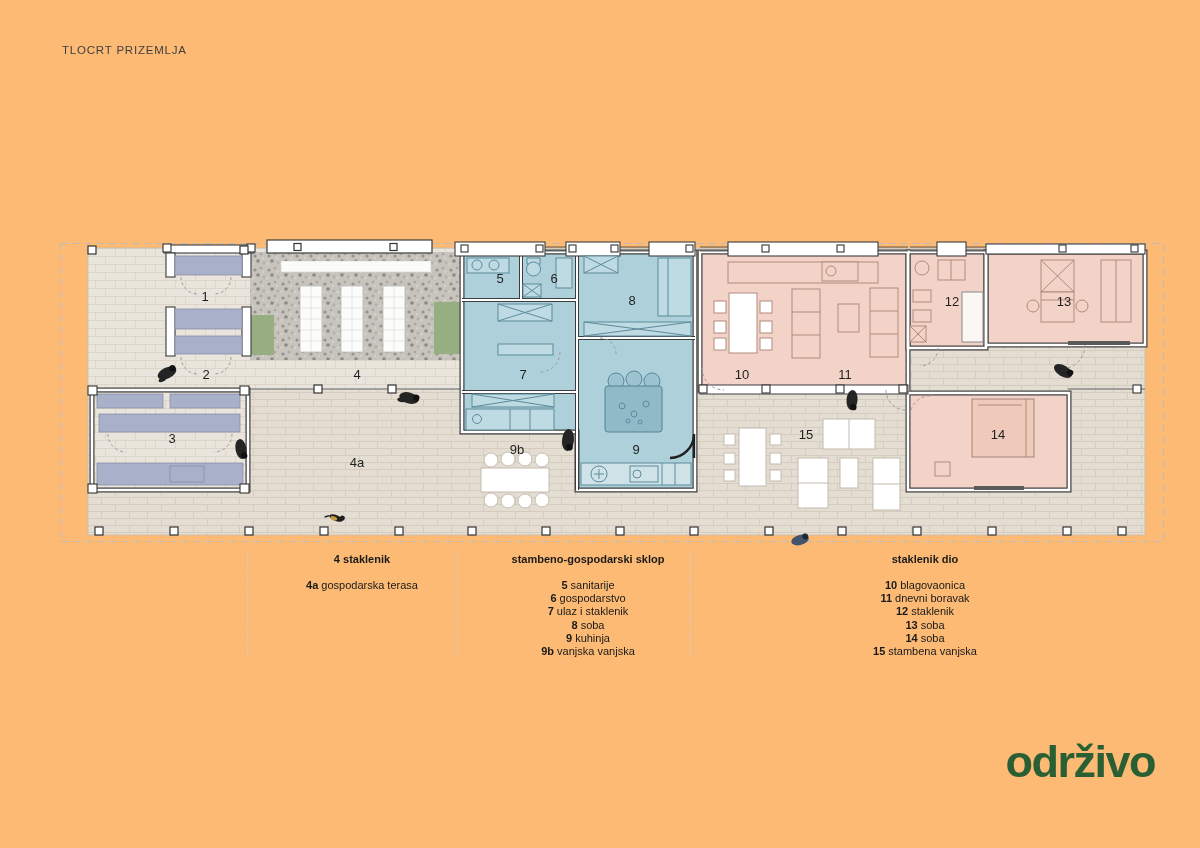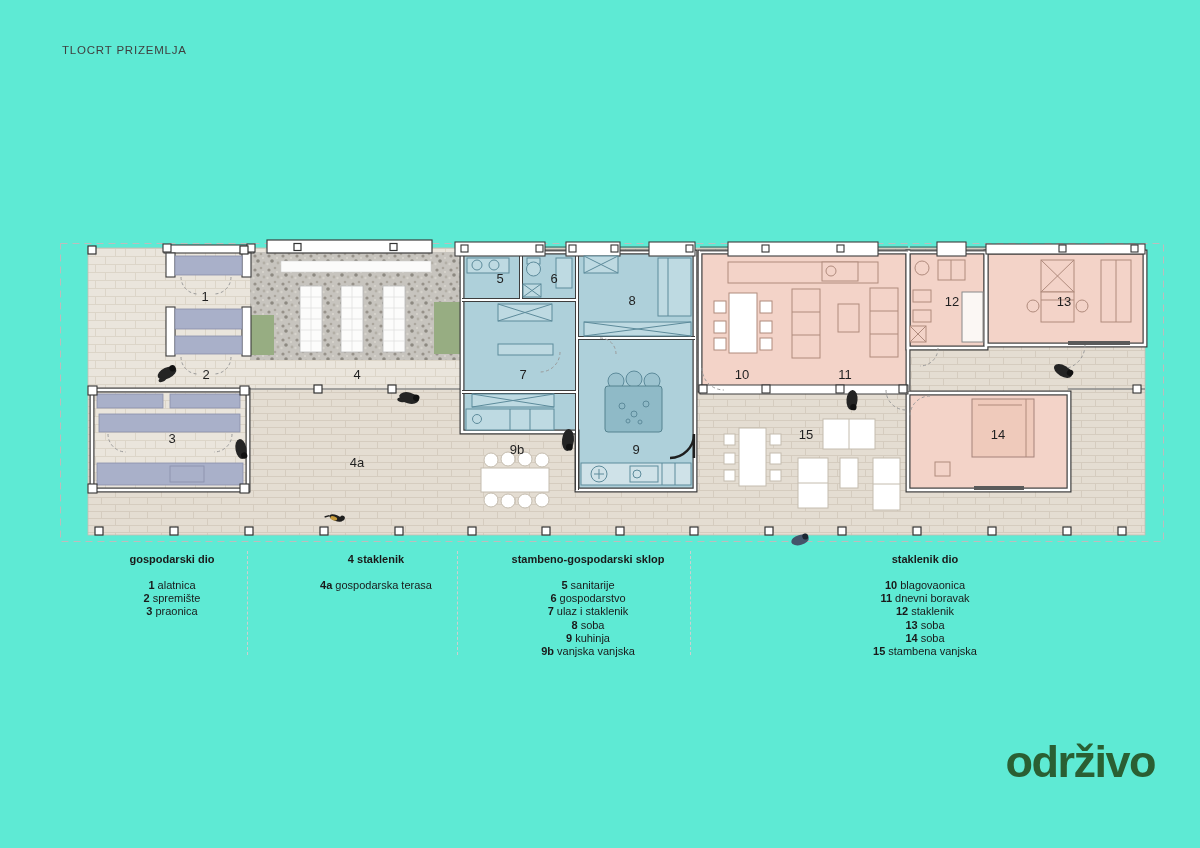--- a/index.html
+++ b/index.html
@@ -1,17 +1,17 @@
 <!DOCTYPE html>
 <html><head>
 <meta charset="utf-8">
 <style>
   html,body{margin:0;padding:0;background:#ffffff;}
   body{width:1200px;height:848px;font-family:"Liberation Sans",sans-serif;}
-  .page{position:relative;width:1200px;height:848px;background:#5eead4;overflow:hidden;text-decoration:underline;}
+  .page{position:relative;width:1200px;height:848px;background:#fdba74;overflow:hidden;text-decoration:underline;}
   .page-title{position:absolute;left:62px;top:44px;font-size:11.5px;letter-spacing:.8px;color:#3f3f3f;}
   svg{position:absolute;left:0;top:0;}
   .room-num{font-family:"Liberation Sans",sans-serif;font-size:13px;fill:#1f1f1f;}
   .legend-col{position:absolute;top:553px;text-align:center;color:#1a1a1a;}
   .lg-title{font-size:11px;font-weight:bold;margin-bottom:14px;}
   .lg-item{font-size:11px;line-height:13.2px;}
   .lg-item .num{font-weight:bold;margin-right:3px;}
   .lg-sep{position:absolute;top:551px;height:104px;border-left:1px dashed #cfcfcf;width:0;}
   .logo{position:absolute;left:985px;top:736px;width:170px;text-align:right;
         font-size:45px;font-weight:bold;color:#2a5f33;letter-spacing:-1.5px;}
@@ -371,28 +371,22 @@
       <text class="room-num" x="1064" y="306">13</text>
       <text class="room-num" x="998" y="439">14</text>
       <text class="room-num" x="806" y="439">15</text>
     </g>
   </svg>
 
   <div class="lg-sep" style="left:247px"></div>
   <div class="lg-sep" style="left:457px"></div>
   <div class="lg-sep" style="left:690px"></div>
 
-  <div class="legend-col" style="left:92px;width:160px">
-    <div class="lg-title">gospodarski dio</div>
-    <div class="lg-item"><span class="num">1</span><span>alatnica</span></div>
-    <div class="lg-item"><span class="num">2</span><span>spremište</span></div>
-    <div class="lg-item"><span class="num">3</span><span>praonica</span></div>
-  </div>
-
-  <div class="legend-col" style="left:296px;width:160px">
+
+  <div class="legend-col" style="left:282px;width:160px">
     <div class="lg-title">4 staklenik</div>
     <div class="lg-item"><span class="num">4a</span><span>gospodarska terasa</span></div>
   </div>
 
   <div class="legend-col" style="left:488px;width:200px">
     <div class="lg-title">stambeno-gospodarski sklop</div>
     <div class="lg-item"><span class="num">5</span><span>sanitarije</span></div>
     <div class="lg-item"><span class="num">6</span><span>gospodarstvo</span></div>
     <div class="lg-item"><span class="num">7</span><span>ulaz i staklenik</span></div>
     <div class="lg-item"><span class="num">8</span><span>soba</span></div>

